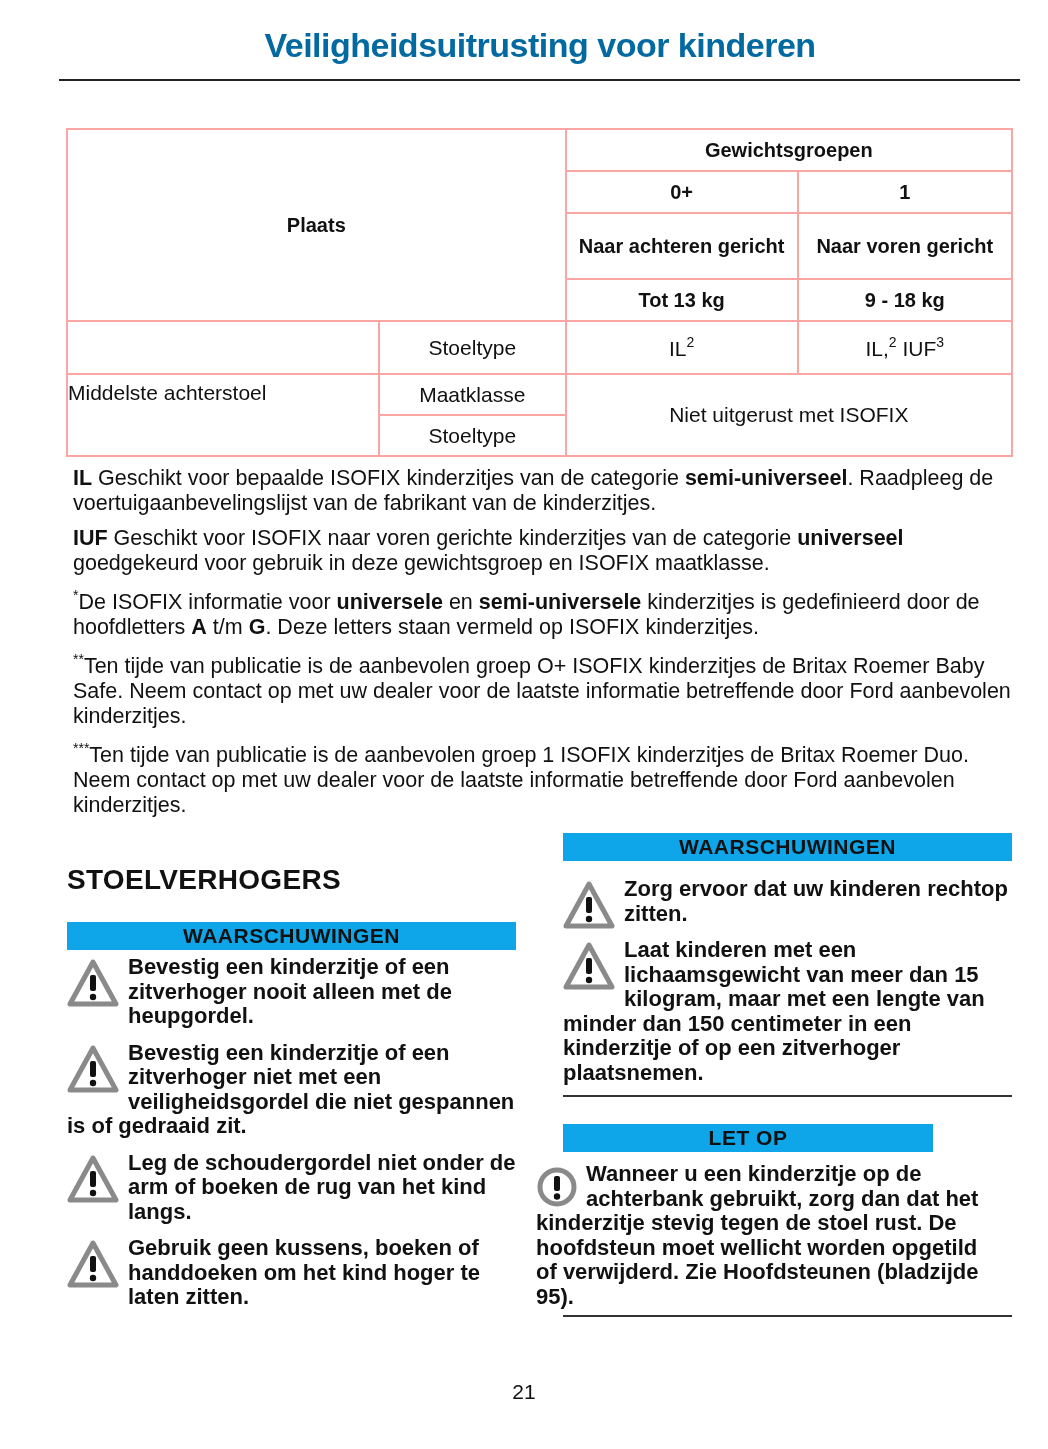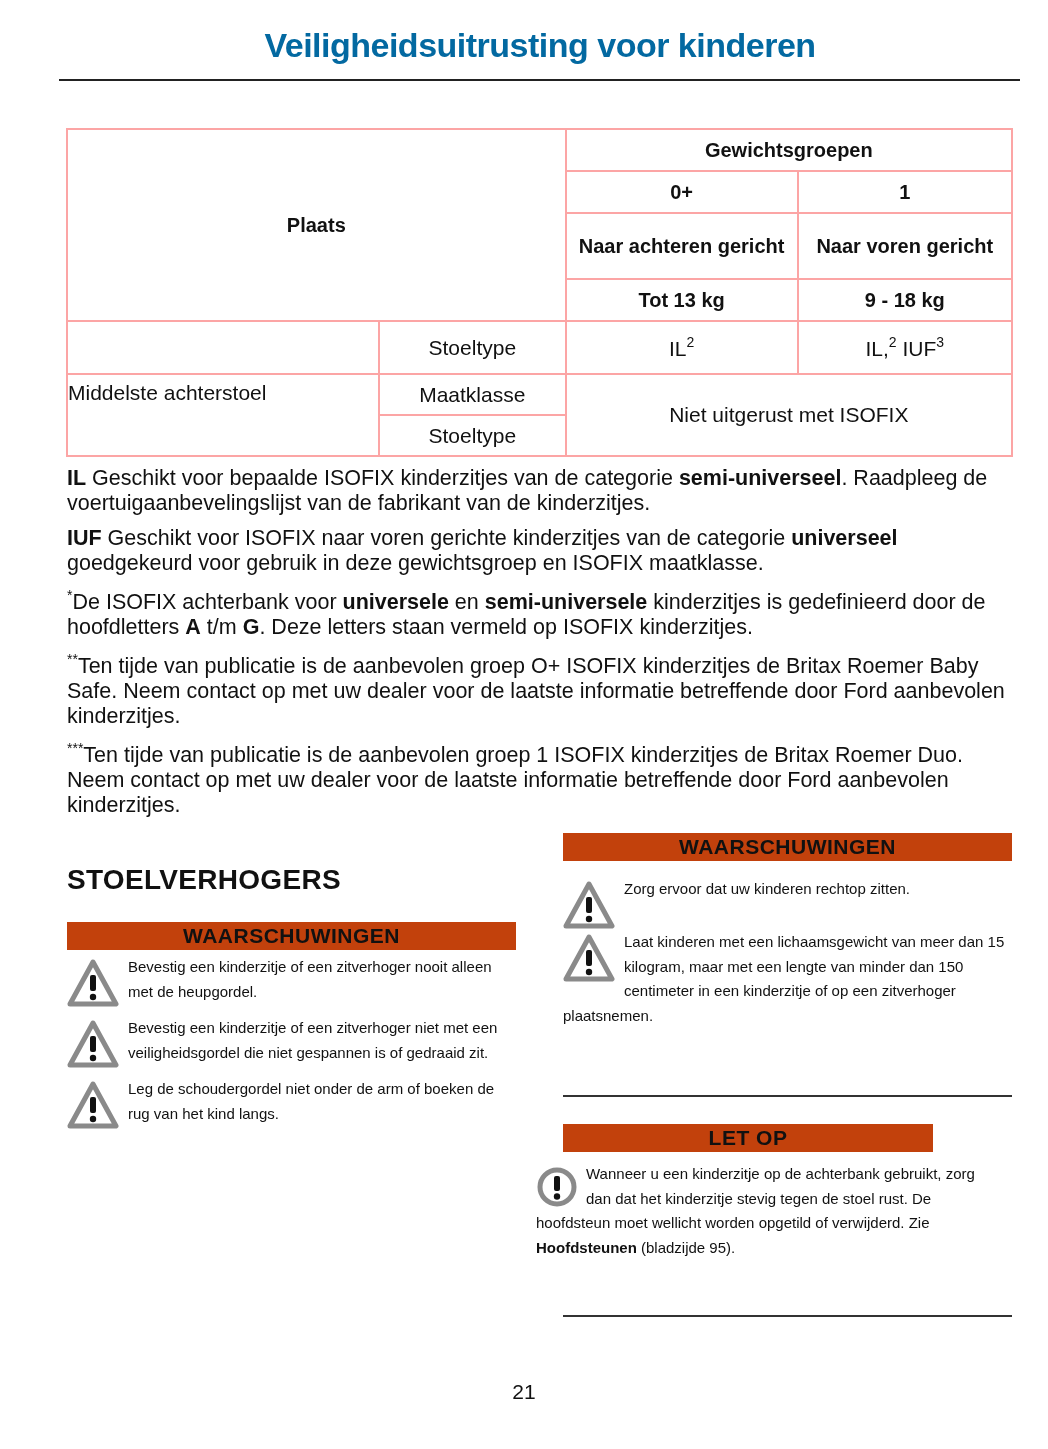--- a/index.html
+++ b/index.html
@@ -15,33 +15,33 @@
 
     table.isofix {
       position: absolute; left: 66px; top: 128px; width: 947px;
       border-collapse: collapse; font-size: 21px;
     }
     table.isofix td { border: 2px solid #fca5a5; text-align: center; vertical-align: middle; padding: 0 6px; }
     table.isofix td.b { font-weight: bold; font-size: 20px; }
     table.isofix td.left { text-align: left; vertical-align: top; padding-top: 6px; padding-left: 0; }
     table.isofix sup { font-size: 14px; vertical-align: 9px; }
 
-    .notes { position: absolute; left: 67px; top: 466px; width: 950px; font-size: 21.5px; line-height: 25px; }
+    .notes { position: absolute; left: 73px; top: 466px; width: 950px; font-size: 21.5px; line-height: 25px; }
     .notes p { margin-bottom: 10px; }
     .notes p.tight { margin-bottom: 7px; }
     .notes sup { font-size: 14px; vertical-align: 9px; }
     .notes b { font-weight: bold; }
 
     .h2 { position: absolute; left: 67px; top: 864px; font-size: 28px; font-weight: bold; letter-spacing: 0.3px; }
 
     .banner {
-      position: absolute; height: 28px; background: #c2410c;
+      position: absolute; height: 28px; background: #0ea5e9;
       text-align: center; font-weight: bold; font-size: 21px; line-height: 28px; letter-spacing: 0.5px;
     }
-    .col { position: absolute; font-size: 15px; line-height: 24.5px; }
+    .col { position: absolute; font-size: 22px; line-height: 24.5px; font-weight: bold; }
     .item { position: relative; margin-bottom: 12px; }
     .item .ico { float: left; width: 52px; height: 50px; margin-right: 9px; margin-top: 3px; }
     .item.caution .ico { width: 42px; height: 46px; margin-right: 8px; }
     .rule { height: 2px; background: #333; }
     .clear { clear: both; }
 
     .page-num { position: absolute; left: 0; width: 1048px; top: 1380px; text-align: center; font-size: 21px; }
   </style>
 </head>
 <body>
@@ -80,21 +80,21 @@
   </tr>
   <tr style="height:41px">
     <td>Stoeltype</td>
   </tr>
 </tbody>
   </table>
 
 <div class="notes">
   <p><b>IL</b><span> Geschikt voor bepaalde ISOFIX kinderzitjes van de categorie </span><b>semi-universeel</b><span>. Raadpleeg de voertuigaanbevelingslijst van de fabrikant van de kinderzitjes.</span></p>
   <p class="tight"><b>IUF</b><span> Geschikt voor ISOFIX naar voren gerichte kinderzitjes van de categorie </span><b>universeel</b><span> goedgekeurd voor gebruik in deze gewichtsgroep en ISOFIX maatklasse.</span></p>
-  <p class="tight"><sup>*</sup><span>De ISOFIX achterbank voor </span><b>universele</b><span> en </span><b>semi-universele</b><span> kinderzitjes is gedefinieerd door de hoofdletters </span><b>A</b><span> t/m </span><b>G</b><span>. Deze letters staan vermeld op ISOFIX kinderzitjes.</span></p>
+  <p class="tight"><sup>*</sup><span>De ISOFIX informatie voor </span><b>universele</b><span> en </span><b>semi-universele</b><span> kinderzitjes is gedefinieerd door de hoofdletters </span><b>A</b><span> t/m </span><b>G</b><span>. Deze letters staan vermeld op ISOFIX kinderzitjes.</span></p>
   <p class="tight"><sup>**</sup><span>Ten tijde van publicatie is de aanbevolen groep O+ ISOFIX kinderzitjes de Britax Roemer Baby Safe. Neem contact op met uw dealer voor de laatste informatie betreffende door Ford aanbevolen kinderzitjes.</span></p>
   <p class="tight"><sup>***</sup><span>Ten tijde van publicatie is de aanbevolen groep 1 ISOFIX kinderzitjes de Britax Roemer Duo. Neem contact op met uw dealer voor de laatste informatie betreffende door Ford aanbevolen kinderzitjes.</span></p>
 </div>
 
 <div class="h2">STOELVERHOGERS</div>
 
 <div class="banner" style="left:67px; top:922px; width:449px;">WAARSCHUWINGEN</div>
 <div class="col" style="left:67px; top:955px; width:452px;">
   <div class="item">
     <svg class="ico" viewBox="0 0 52 50">
@@ -112,20 +112,28 @@
       </svg>
     <span>Bevestig een kinderzitje of een zitverhoger niet met een veiligheidsgordel die niet gespannen is of gedraaid zit.</span>
   </div>
   <div class="item">
     <svg class="ico" viewBox="0 0 52 50">
         <path d="M26 4 L49 46 L3 46 Z" fill="none" stroke="#8a8a8a" stroke-width="5" stroke-linejoin="round"></path>
         <rect x="23" y="17" width="6" height="16" rx="2" fill="#111"></rect>
         <circle cx="26" cy="39" r="3.2" fill="#111"></circle>
       </svg>
     <span>Leg de schoudergordel niet onder de arm of boeken de rug van het kind langs.</span>
+  </div>
+  <div class="item">
+    <svg class="ico" viewBox="0 0 52 50">
+        <path d="M26 4 L49 46 L3 46 Z" fill="none" stroke="#8a8a8a" stroke-width="5" stroke-linejoin="round"></path>
+        <rect x="23" y="17" width="6" height="16" rx="2" fill="#111"></rect>
+        <circle cx="26" cy="39" r="3.2" fill="#111"></circle>
+      </svg>
+    <span>Gebruik geen kussens, boeken of handdoeken om het kind hoger te laten zitten.</span>
   </div>
 </div>
 
 <div class="banner" style="left:563px; top:833px; width:449px;">WAARSCHUWINGEN</div>
 <div class="col" style="left:563px; top:877px; width:452px;">
   <div class="item">
     <svg class="ico" viewBox="0 0 52 50">
         <path d="M26 4 L49 46 L3 46 Z" fill="none" stroke="#8a8a8a" stroke-width="5" stroke-linejoin="round"></path>
         <rect x="23" y="17" width="6" height="16" rx="2" fill="#111"></rect>
         <circle cx="26" cy="39" r="3.2" fill="#111"></circle>

